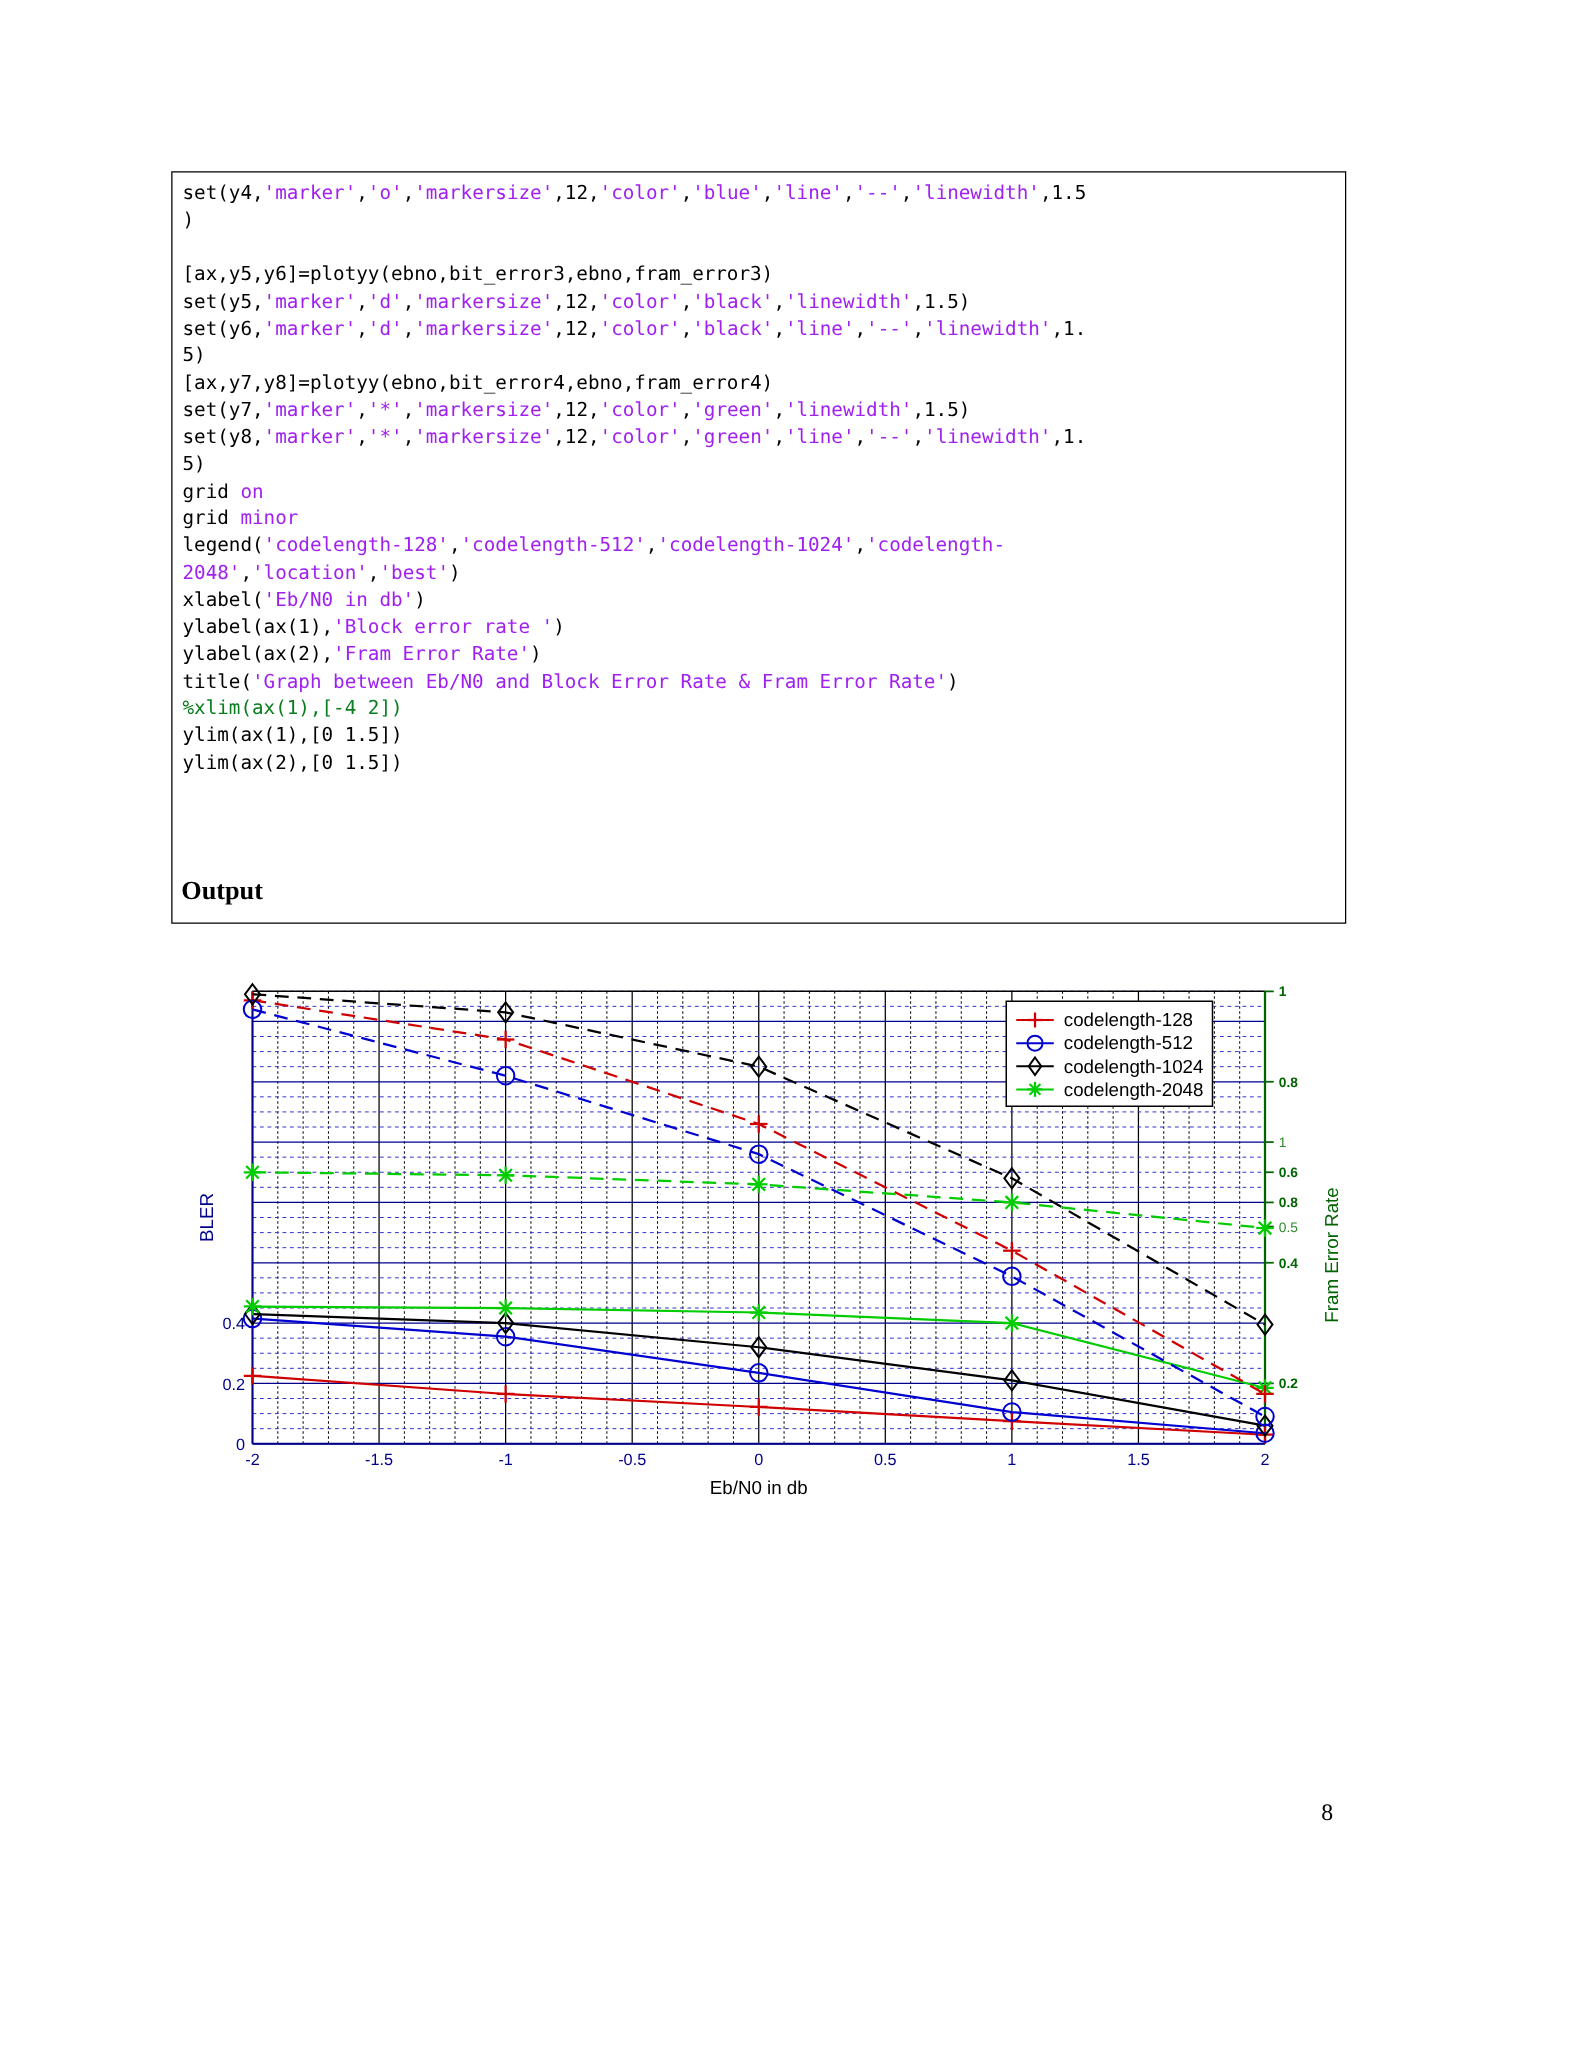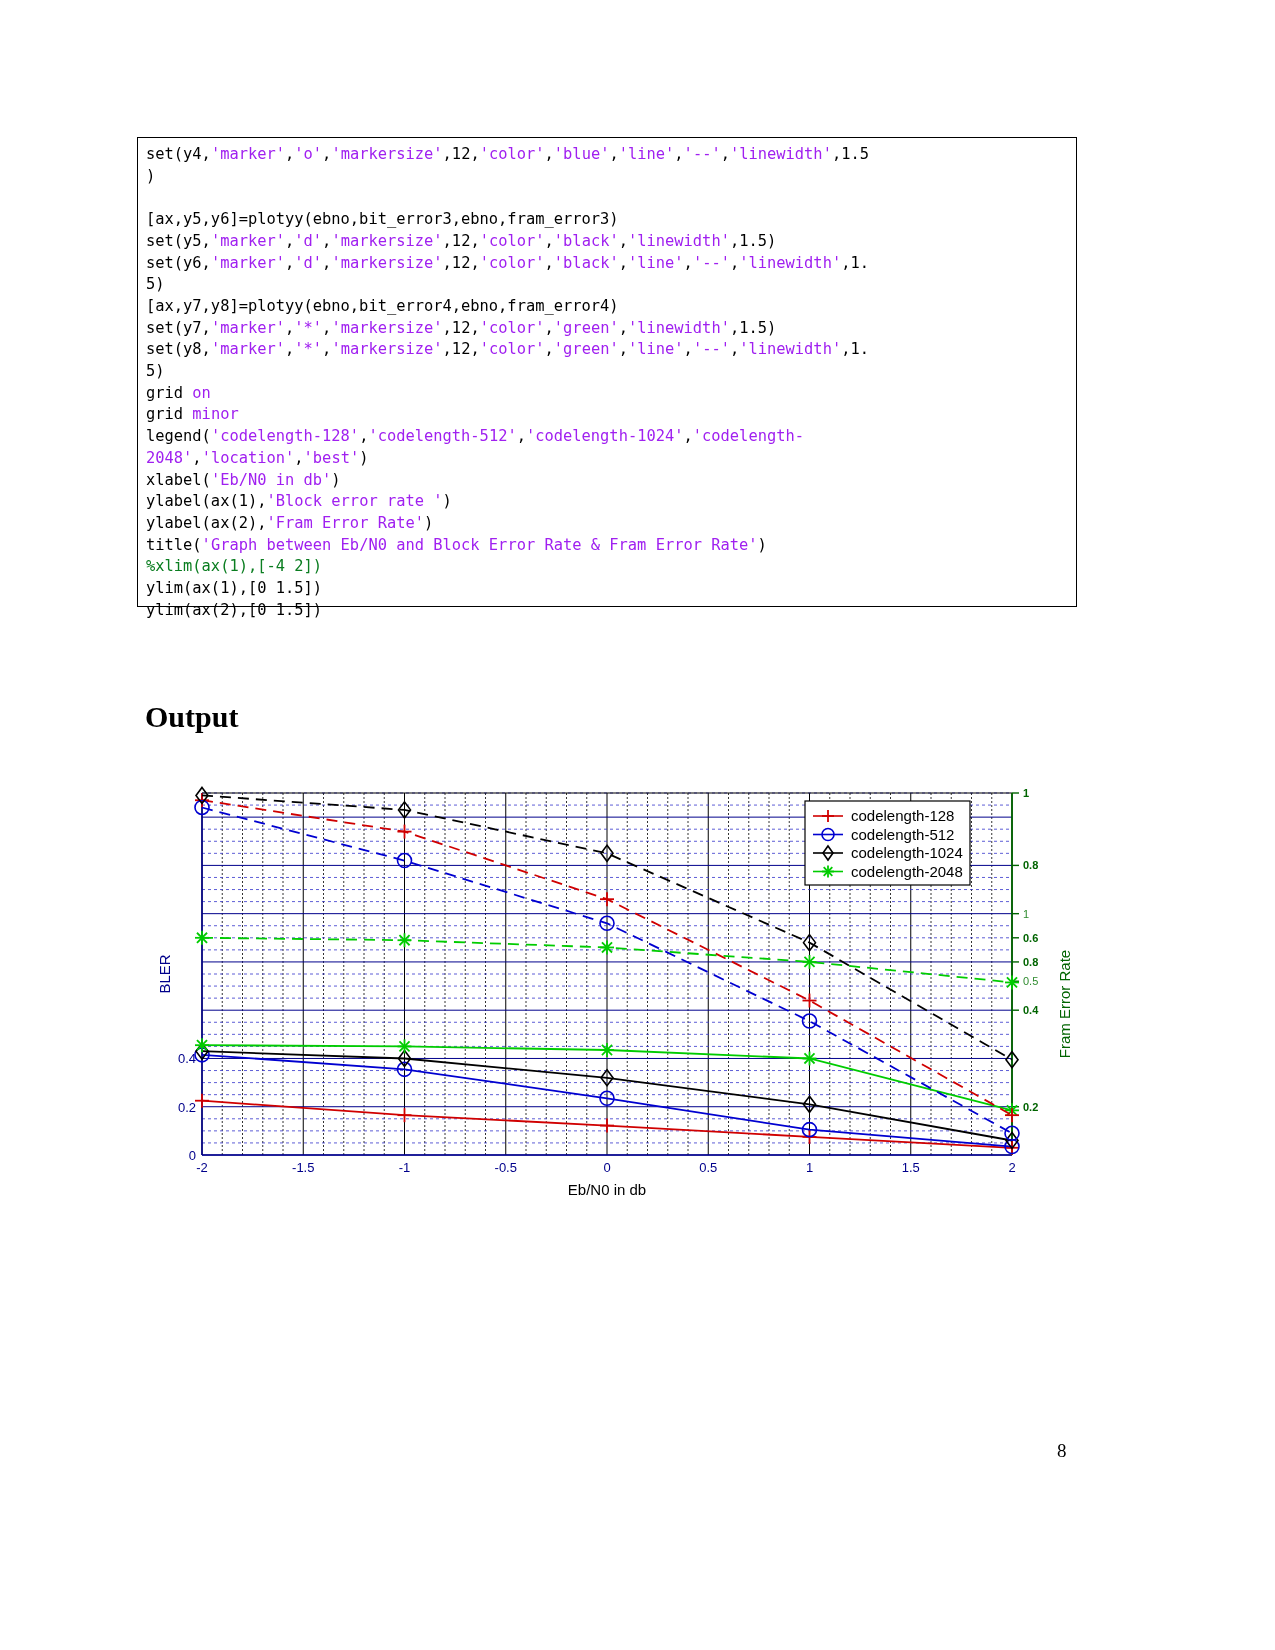--- a/index.html
+++ b/index.html
@@ -5,38 +5,38 @@
   html,body{margin:0;padding:0;}
   body{
     width:1275px;height:1650px;background:#fff;
     font-family:"Liberation Serif", serif;
     position:relative;overflow:hidden;
   }
   .page{position:absolute;inset:0;}
 
   
   .code-box{
-    position:absolute;left:137px;top:137px;width:940px;height:470px;
+    position:absolute;left:137px;top:137px;width:940px;height:602px;
     border:1px solid #000;box-sizing:border-box;
     background:#fff;
     padding:6px 8px 4px 8px;
   }
   .code{
     font-family:"DejaVu Sans Mono","Liberation Mono",monospace;
     font-size:15.4px;line-height:21.7px;
     white-space:pre-wrap;word-break:break-all;color:#000;
   }
   .code .s{color:#a020f0;}
   .code .c{color:#0a7d20;}
 
   
   .output-heading{
     position:absolute;left:145px;top:700px;
     font-family:"Liberation Serif", serif;
-    font-size:30px;font-weight:bold;color:#000;
+    font-size:21px;font-weight:bold;color:#000;
   }
 
   
   .figure{position:absolute;left:150px;top:755px;width:1090px;height:460px;}
   .fig-title{
     position:absolute;left:0;top:8px;width:1000px;text-align:center;
     font-family:"Liberation Sans",sans-serif;font-size:15px;color:#000;
   }
   .plot-svg{position:absolute;left:0;top:0;}
 

